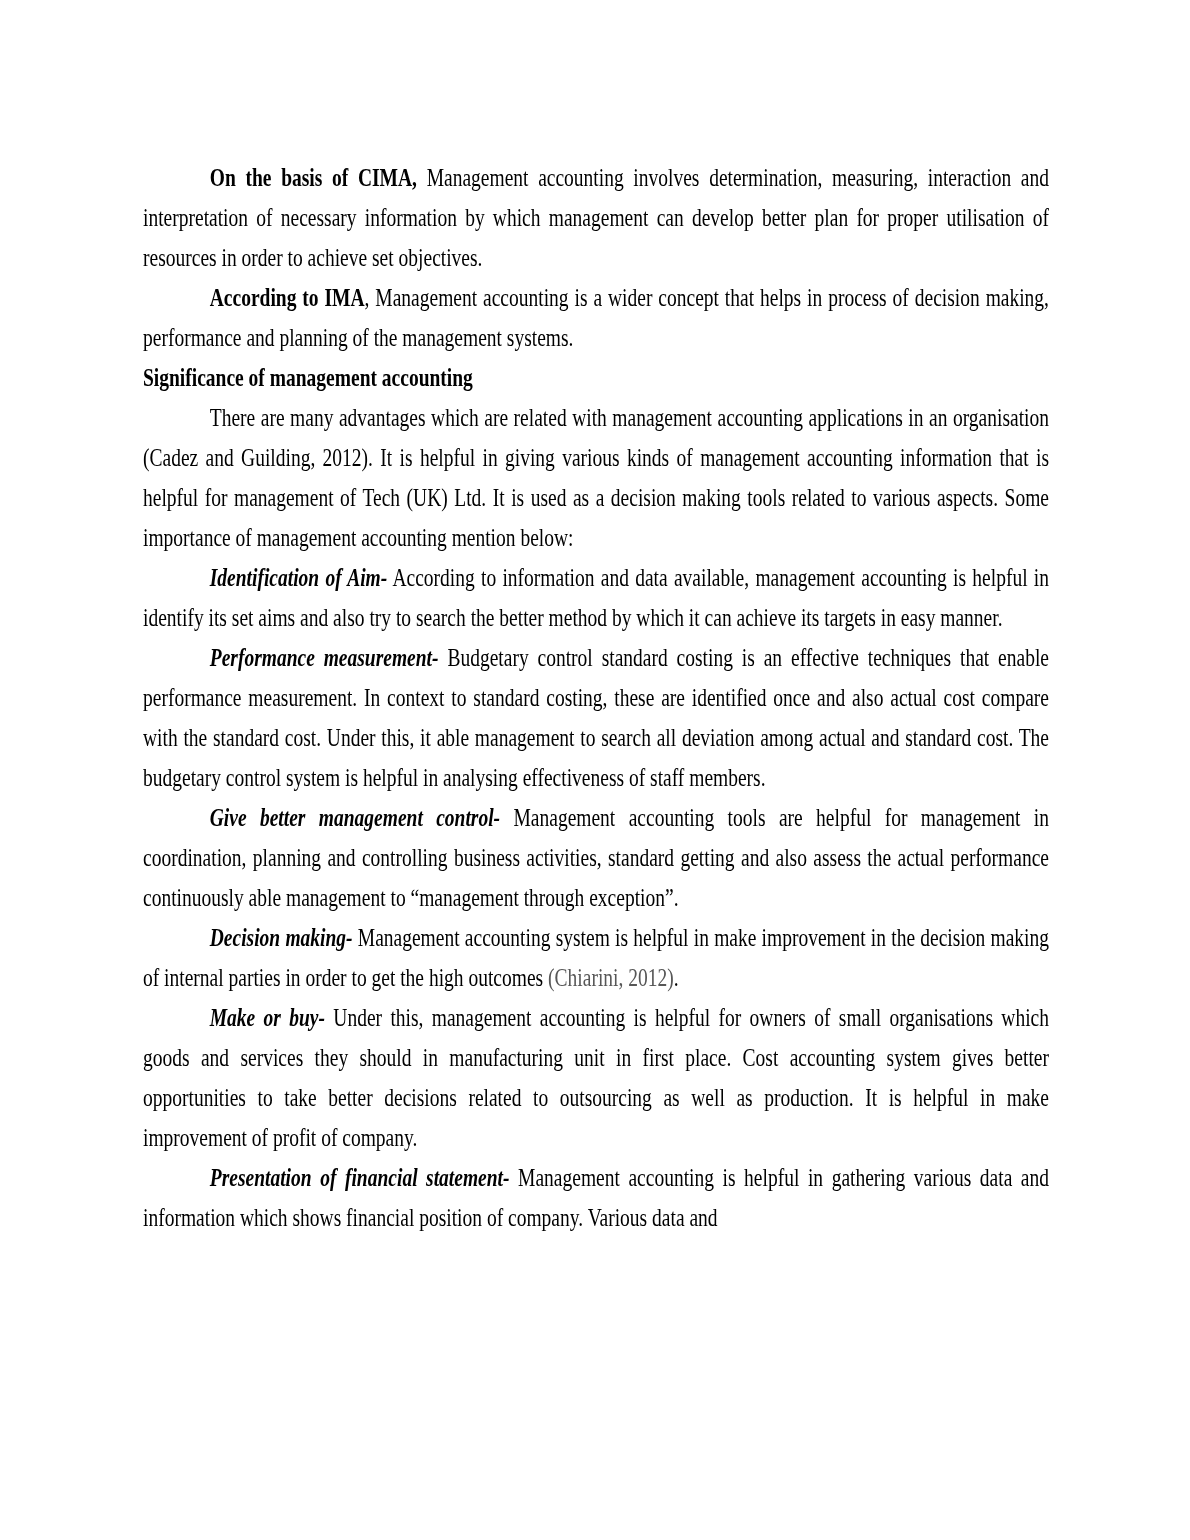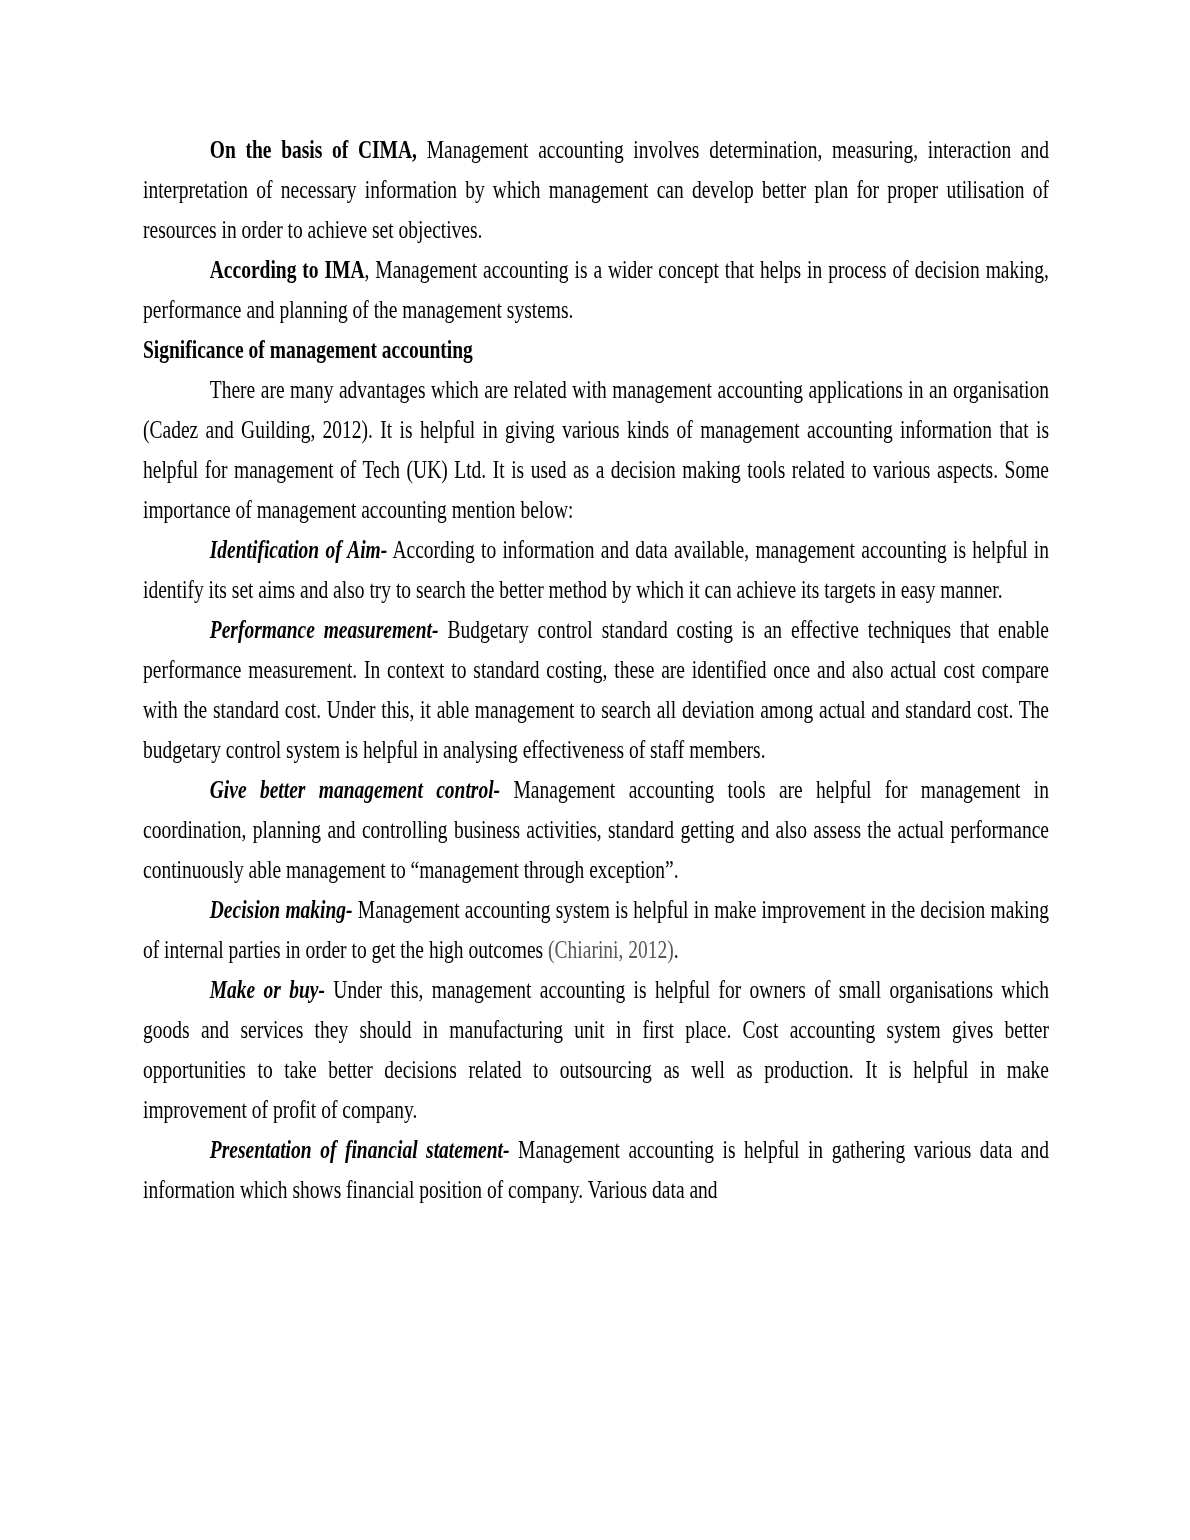--- a/index.html
+++ b/index.html
@@ -8,20 +8,21 @@
     background: #ffffff;
   }
   .page {
     position: relative;
     width: 1190px;
     height: 1344px;
     background: #ffffff;
     overflow: hidden;
     font-family: "Liberation Serif", "DejaVu Serif", serif;
     color: #000000;
+    margin-top: 28px;
   }
   
   .content {
     position: absolute;
     left: 143px;
     top: 130px;
     width: 1208px;
     transform: scaleX(0.75);
     transform-origin: 0 0;
     font-size: 26px;

